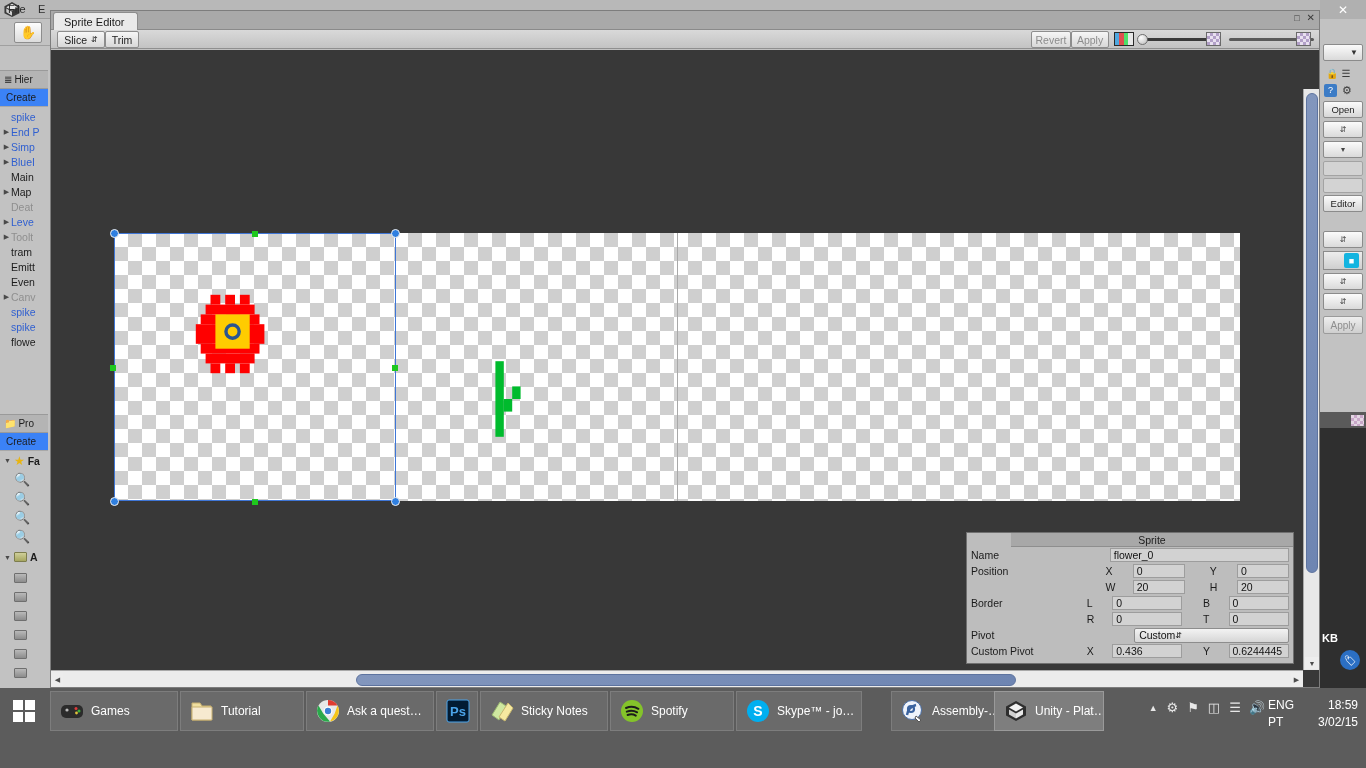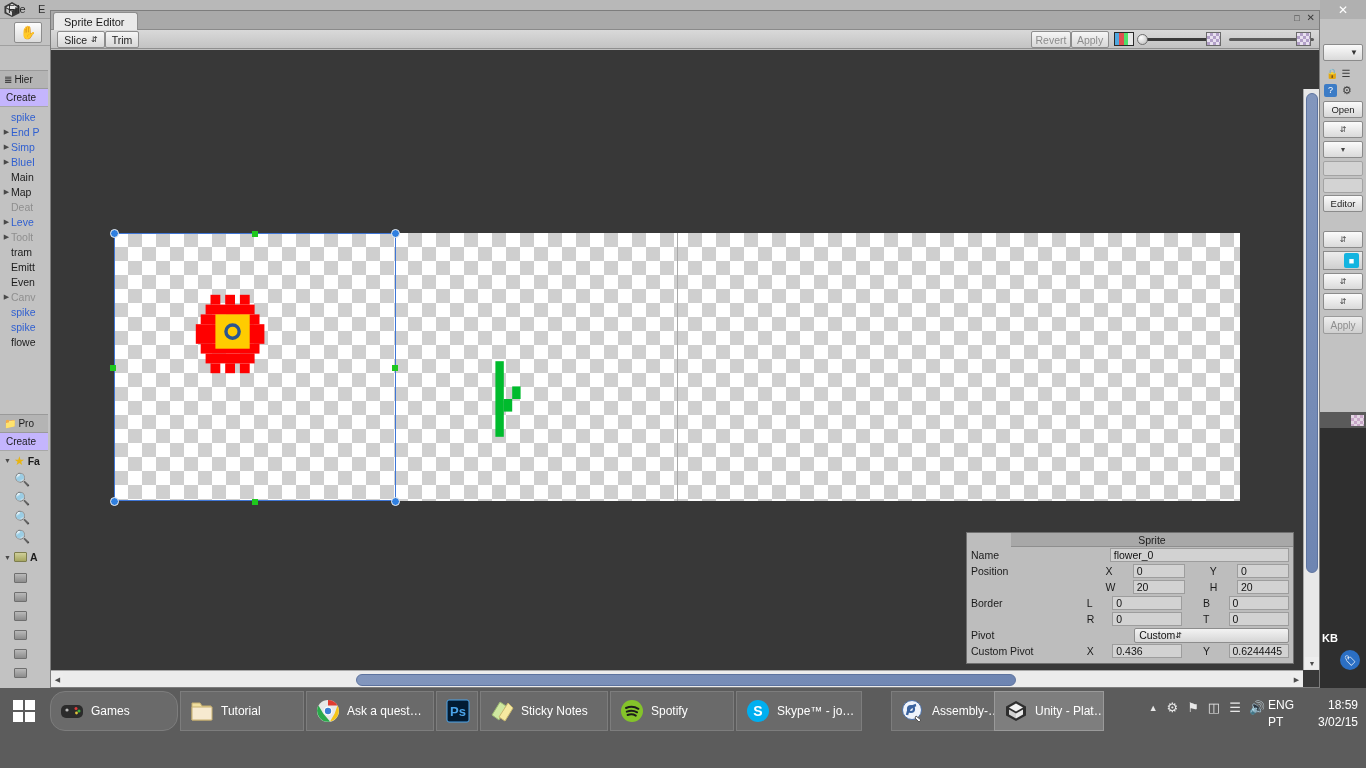--- a/index.html
+++ b/index.html
@@ -44,21 +44,21 @@
   .hier-panel {
     position: absolute; left: 0; top: 70px; width: 48px; height: 340px;
     background: #c2c2c2; border-top: 1px solid #9a9a9a;
   }
   .panel-tab {
     height: 18px; background: #b4b4b4; border-bottom: 1px solid #9a9a9a;
     display: flex; align-items: center; padding-left: 4px;
     font-size: 10px; color: #1c1c1c; gap: 2px;
   }
   .panel-create {
-    height: 18px; background: #c4b5fd; border-bottom: 1px solid #a8a8a8;
+    height: 18px; background: #3b82f6; border-bottom: 1px solid #a8a8a8;
     display: flex; align-items: center; padding-left: 6px;
     font-size: 10px; color: #1c1c1c;
   }
   .hier-list { padding-top: 2px; }
   .hier-row {
     height: 15px; display: flex; align-items: center;
     font-size: 10.5px; white-space: nowrap; overflow: hidden;
     padding-left: 2px;
   }
   .hier-arrow {
@@ -695,21 +695,21 @@
   <div class="taskbar">
     <div class="start-btn">
       <span class="win-logo">
           <i></i>
           <i></i>
           <i></i>
           <i></i>
         </span>
     </div>
     <div id="task-items">
-        <div class="task-item" style="left: 50px; width: 128px; border-radius: 15px;">
+        <div class="task-item" style="left: 50px; width: 128px;">
           <span class="tb-ico"><svg viewBox="0 0 24 24" width="24" height="24">
               <rect x="1" y="6" width="22" height="13" rx="5" fill="#2b2b2b"></rect>
               <circle cx="7" cy="11" r="1.6" fill="#bbb"></circle>
               <circle cx="16" cy="9.5" r="1.5" fill="#e03b3b"></circle>
               <circle cx="19" cy="12" r="1.5" fill="#3bb03b"></circle>
               <circle cx="16.5" cy="14" r="1.4" fill="#e0c03b"></circle>
             </svg></span>
           <span>Games</span>
         </div>
         <div class="task-item" style="left: 180px; width: 124px;">

